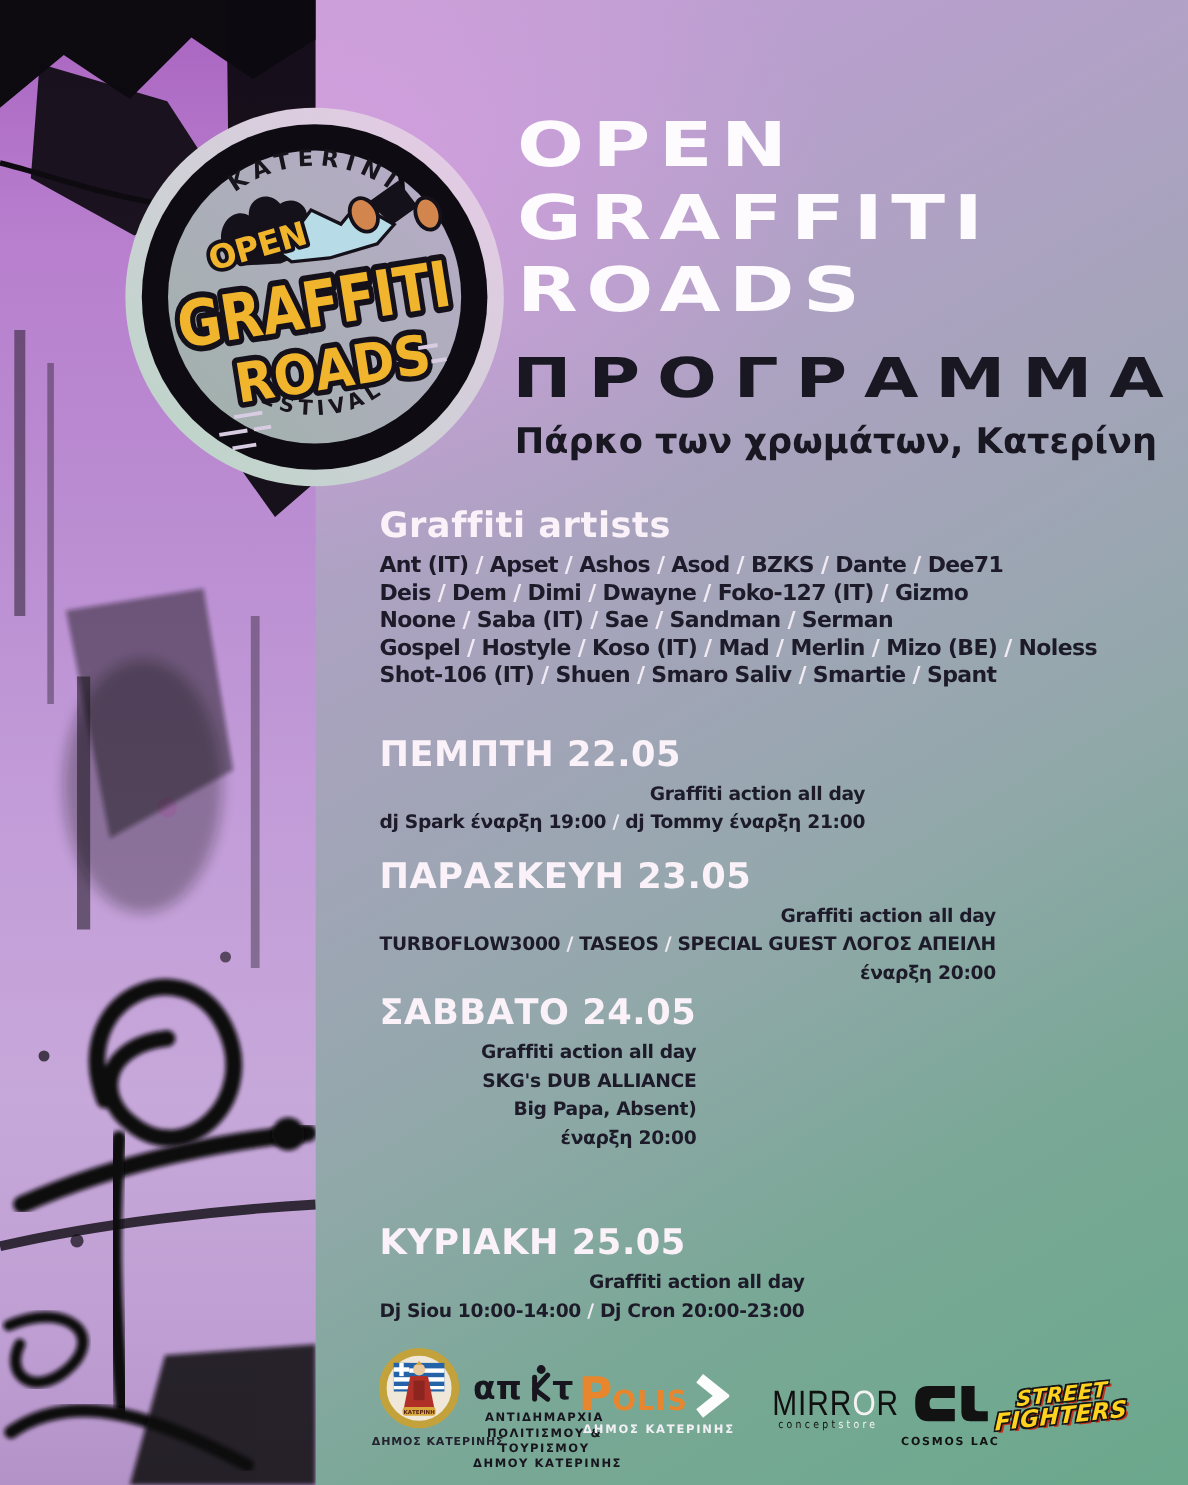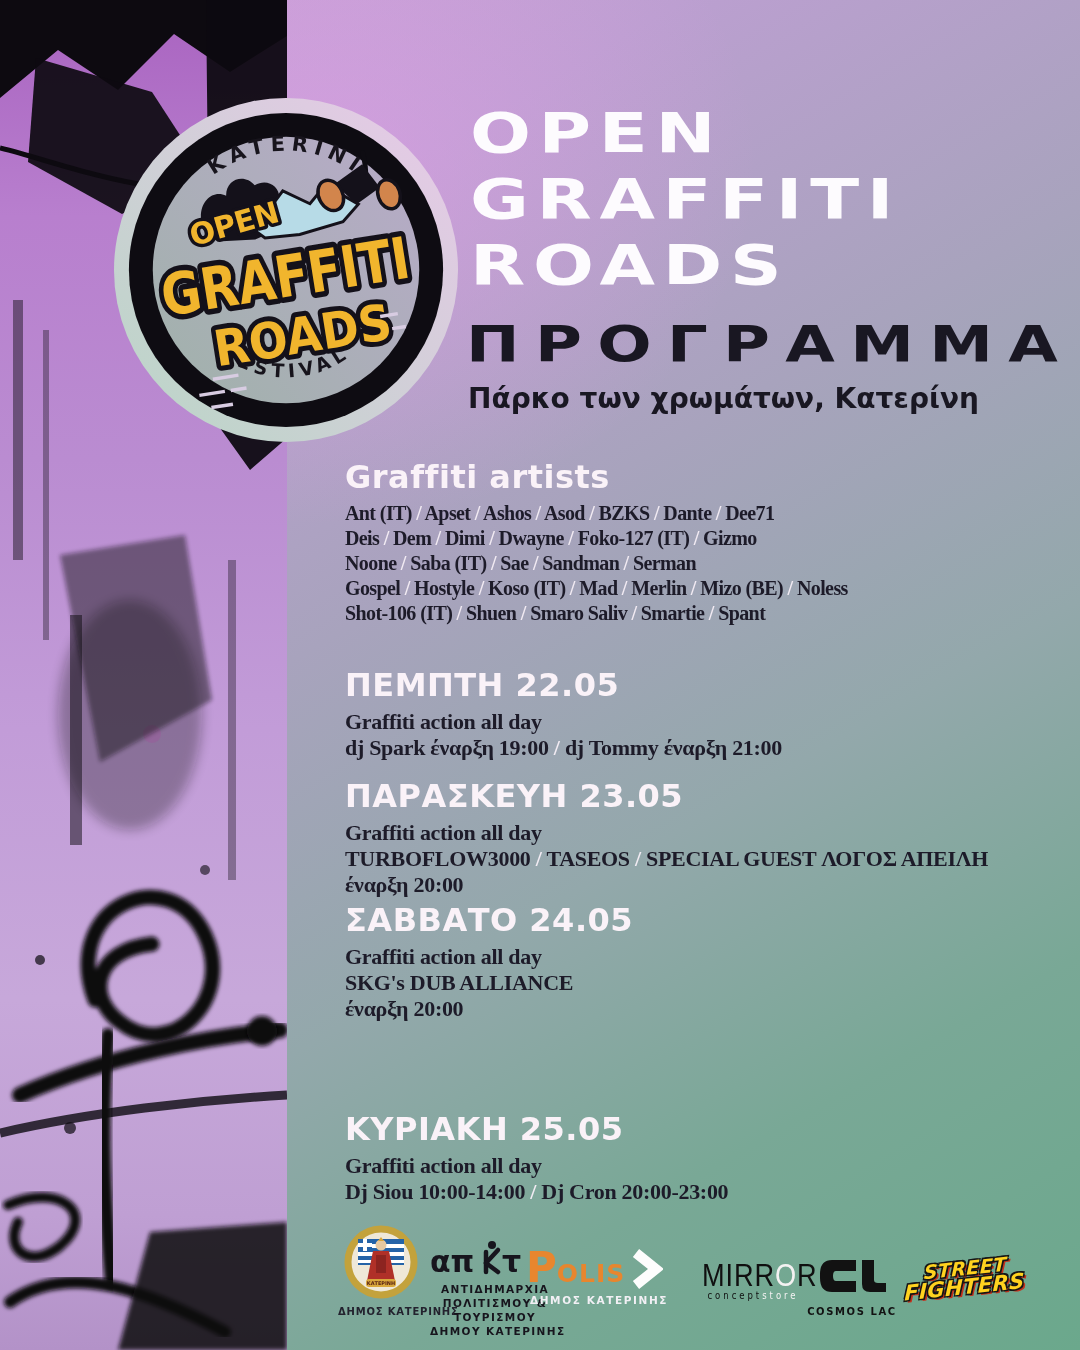--- a/index.html
+++ b/index.html
@@ -17,28 +17,28 @@
   .logo{position:absolute;left:112px;top:96px;width:348px;height:348px;}
   
   .title{position:absolute;left:470px;top:100px;margin:0;color:#fdfbfe;
          font-size:56px;line-height:66px;font-weight:bold;letter-spacing:6px;
          transform:scaleX(1.28);transform-origin:left top;white-space:nowrap;}
   .title span{display:block;}
   .program{position:absolute;left:466px;top:318px;margin:0;color:#191722;
          font-size:50px;line-height:52px;font-weight:bold;letter-spacing:12px;
          transform:scaleX(1.28);transform-origin:left top;white-space:nowrap;}
   .location{position:absolute;left:468px;top:382px;color:#191722;
-         font-size:28px;font-weight:bold;letter-spacing:0;white-space:nowrap;}
+         font-size:32px;font-weight:bold;letter-spacing:0;white-space:nowrap;}
   
   .sec{position:absolute;left:345px;}
   .sec h3{margin:0 0 7px 0;font-size:32px;line-height:34px;color:#faf2f8;
           font-weight:bold;letter-spacing:.5px;white-space:nowrap;}
-  .sec .line{color:#1d1b29;font-weight:bold;white-space:nowrap;font-family:Liberation Serif, serif;}
+  .sec .line{color:#1d1b29;font-weight:bold;white-space:nowrap;}
   .artists .line{font-size:20px;line-height:25px;letter-spacing:-0.6px;}
-  .sched .line{font-size:22px;line-height:26px;letter-spacing:-0.3px;}
+  .sched .line{font-size:17px;line-height:26px;letter-spacing:-0.3px;text-align:right;}
   .sep{color:#f3ecf4;white-space:pre;}
   
   .sponsors{position:absolute;left:330px;top:1222px;width:720px;height:115px;}
   .sp{position:absolute;}
   .crest{left:8px;top:3px;width:86px;text-align:center;}
   .crest-label{margin-top:3px;font-size:10px;font-weight:bold;letter-spacing:.8px;
                color:#23222e;white-space:nowrap;}
   .apkt{left:100px;top:18px;width:130px;}
   .apkt-lines .line{font-size:10.5px;line-height:14px;font-weight:600;
                letter-spacing:1.4px;color:#17151d;white-space:nowrap;text-align:center;}
@@ -48,21 +48,21 @@
   .polis-rest{font-size:25px;font-weight:bold;color:#e8862e;letter-spacing:1px;margin-top:10px;}
   .polis-chevron{margin-left:4px;margin-top:2px;}
   .polis-label{margin-top:2px;margin-left:4px;font-size:10.5px;font-weight:bold;
                letter-spacing:1.6px;color:#f2f0f5;white-space:nowrap;}
   .mirror{left:372px;top:38px;width:120px;text-align:center;transform:scaleX(.85);transform-origin:left top;}
   .mirror-name{font-size:32px;line-height:30px;font-weight:500;letter-spacing:1px;color:#101010;
                font-family:"Liberation Sans",sans-serif;white-space:nowrap;}
   .mirror-name .lt{color:#f4f2f2;}
   .mirror-tag{font-size:10px;letter-spacing:3.5px;color:#101010;white-space:nowrap;}
   .mirror-tag .lt{color:#f4f2f2;}
-  .cosmos{left:476px;top:32px;width:92px;text-align:center;}
+  .cosmos{left:488px;top:32px;width:92px;text-align:center;}
   .cosmos-label{margin-top:2px;font-size:10px;font-weight:bold;letter-spacing:1.6px;
                 color:#121212;white-space:nowrap;}
   .sf{left:570px;top:38px;width:130px;transform:rotate(-6deg) skewX(-8deg);
       font-weight:bold;font-style:italic;text-align:center;}
   .sf div{color:#ffd21f;letter-spacing:.5px;white-space:nowrap;
       text-shadow:-1.5px -1.5px 0 #161616,1.5px -1.5px 0 #161616,-1.5px 1.5px 0 #161616,
                   1.5px 1.5px 0 #161616,3px 2.5px 0 #c5301c;}
   .sf-l1{font-size:19px;line-height:17px;}
   .sf-l2{font-size:21px;line-height:20px;}
 </style>
@@ -187,20 +187,21 @@
         <div class="line"><span>Graffiti action all day</span></div>
         <div class="line"><span>TURBOFLOW3000</span><span class="sep"> / </span><span>TASEOS</span><span class="sep"> / </span><span>SPECIAL GUEST ΛΟΓΟΣ ΑΠΕΙΛΗ</span></div>
         <div class="line"><span>έναρξη 20:00</span></div>
       </div>
   </section>
   <section class="sec sched" style="top:903px">
     <h3>ΣΑΒΒΑΤΟ 24.05</h3>
     <div>
         <div class="line"><span>Graffiti action all day</span></div>
         <div class="line"><span>SKG's DUB ALLIANCE</span></div>
+        <div class="line"><span>Big Papa, Absent)</span></div>
         <div class="line"><span>έναρξη 20:00</span></div>
       </div>
   </section>
   <section class="sec sched" style="top:1112px">
     <h3>ΚΥΡΙΑΚΗ 25.05</h3>
     <div>
         <div class="line"><span>Graffiti action all day</span></div>
         <div class="line"><span>Dj Siou 10:00-14:00</span><span class="sep"> / </span><span>Dj Cron 20:00-23:00</span></div>
       </div>
   </section>

